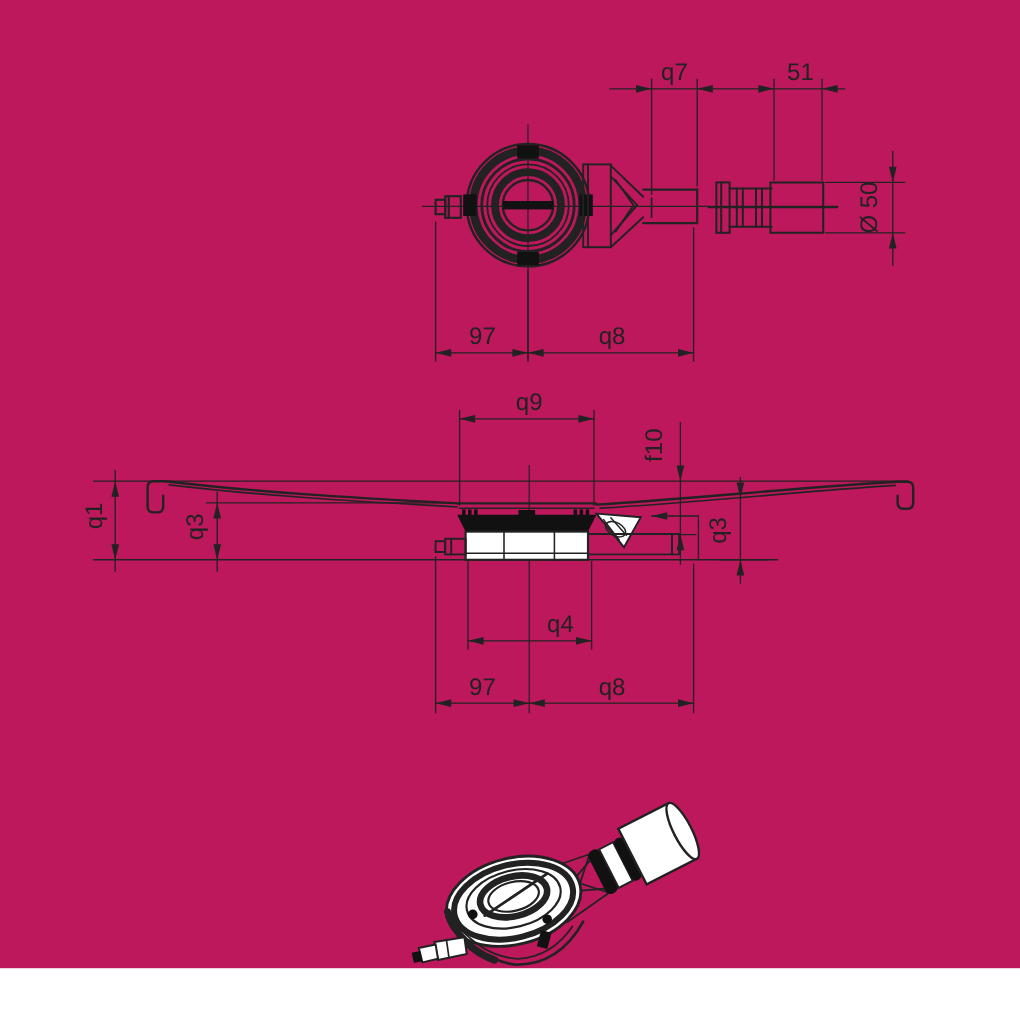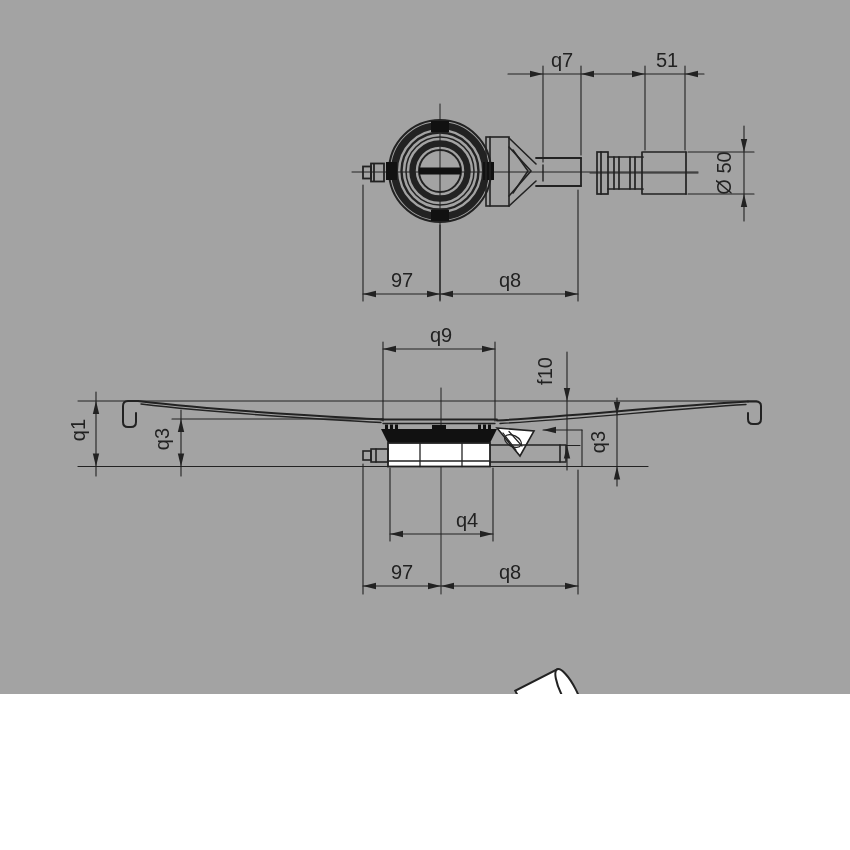--- a/index.html
+++ b/index.html
@@ -1,16 +1,16 @@
 <!DOCTYPE html>
 <html><head>
 <meta charset="utf-8">
 <style>
   html,body{margin:0;padding:0;background:#fff;}
-  .canvas{position:relative;width:850px;height:694px;background:#a3a3a3;overflow:hidden;
+  .canvas{position:relative;width:850px;height:807px;background:#be185d;overflow:hidden;
           font-family:"Liberation Sans",sans-serif;}
   svg text{font-family:"Liberation Sans",sans-serif;font-size:20px;fill:#222;stroke:none;}
   svg{display:block;}
 </style>
 </head>
 <body>
 
 <div class="canvas">
 <svg viewBox="0 0 850 850" width="850" height="850">
 

